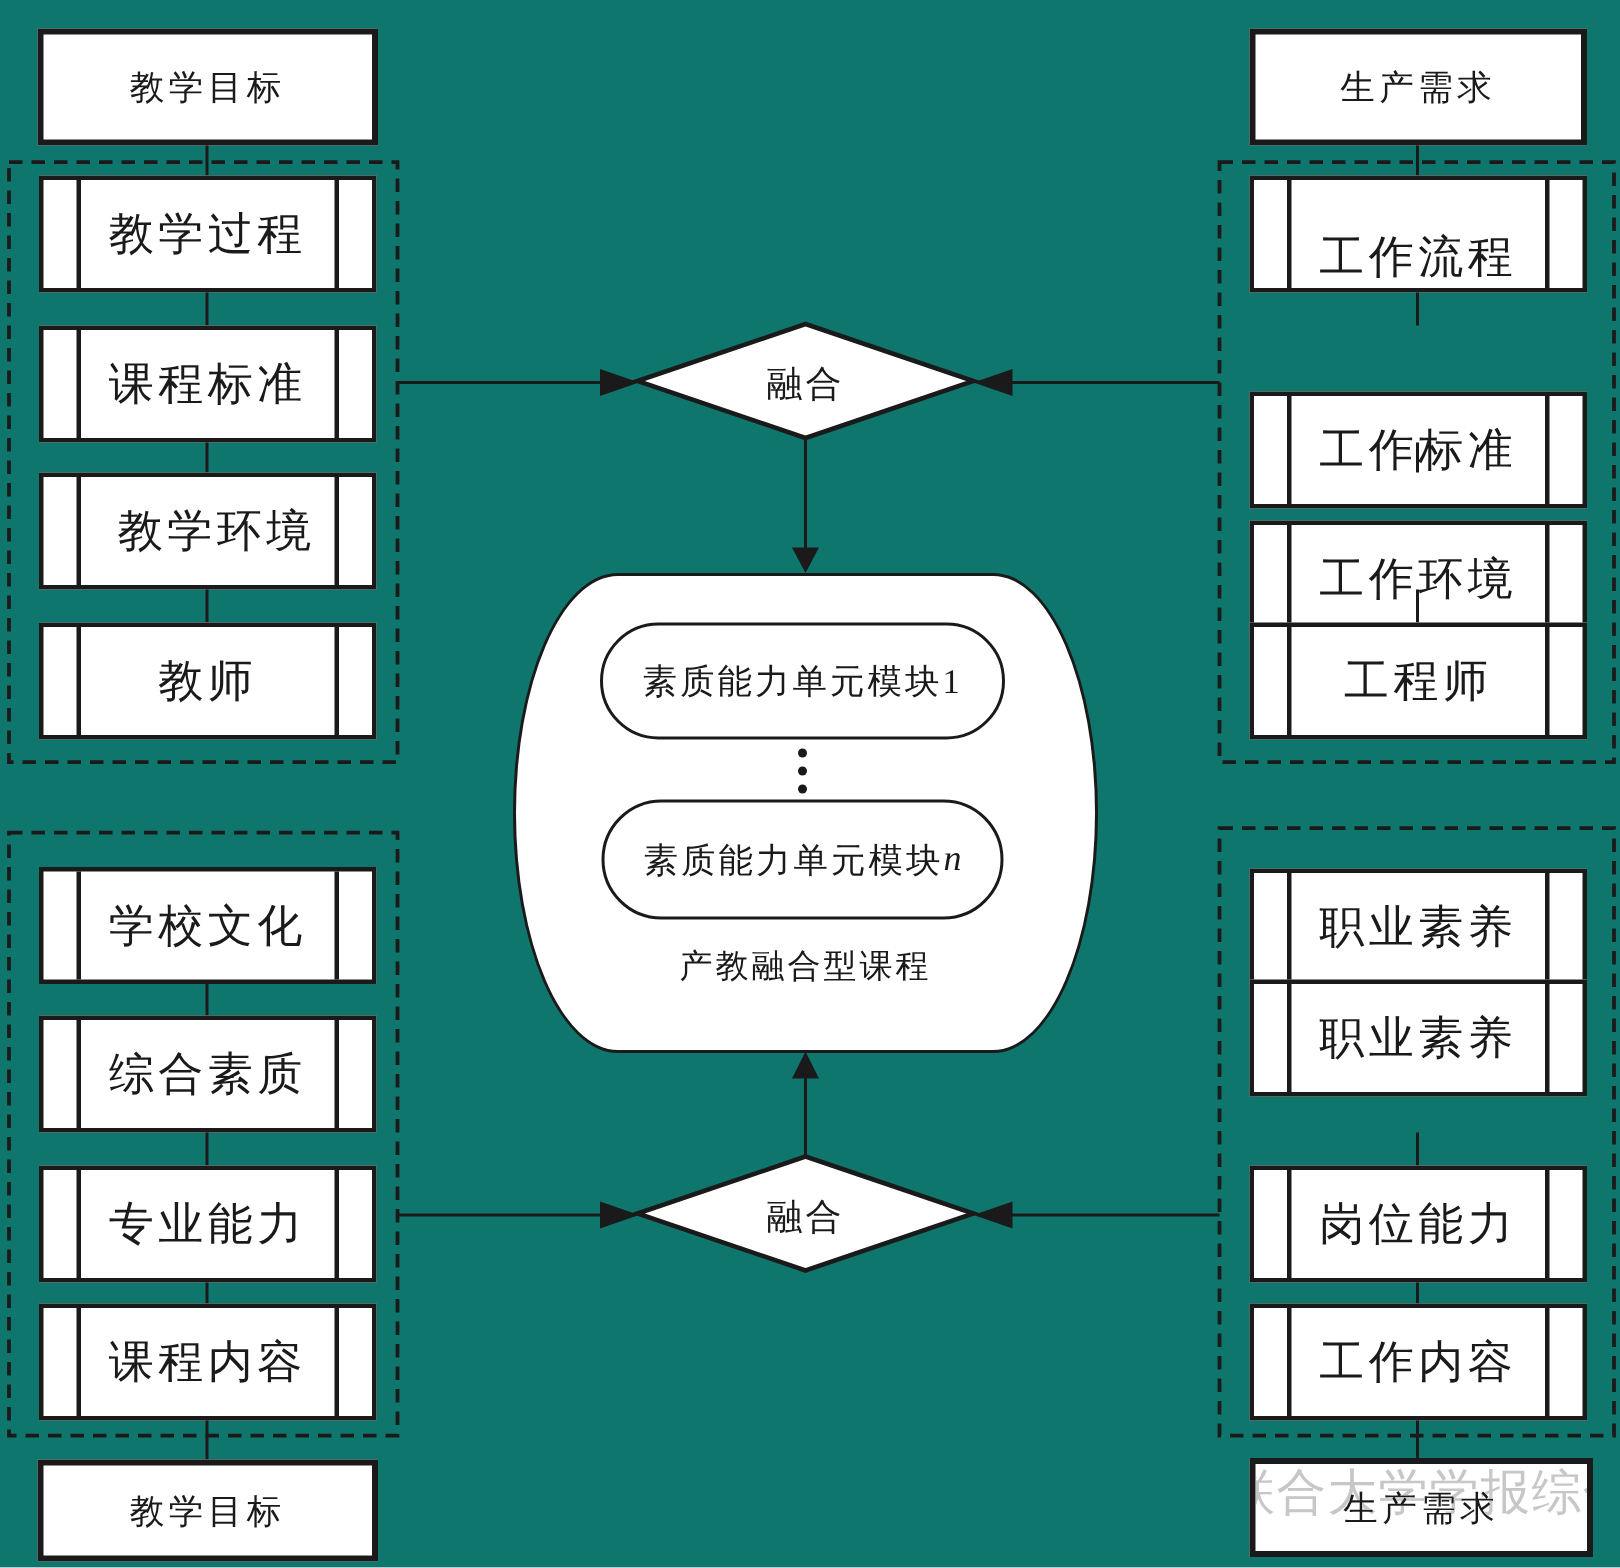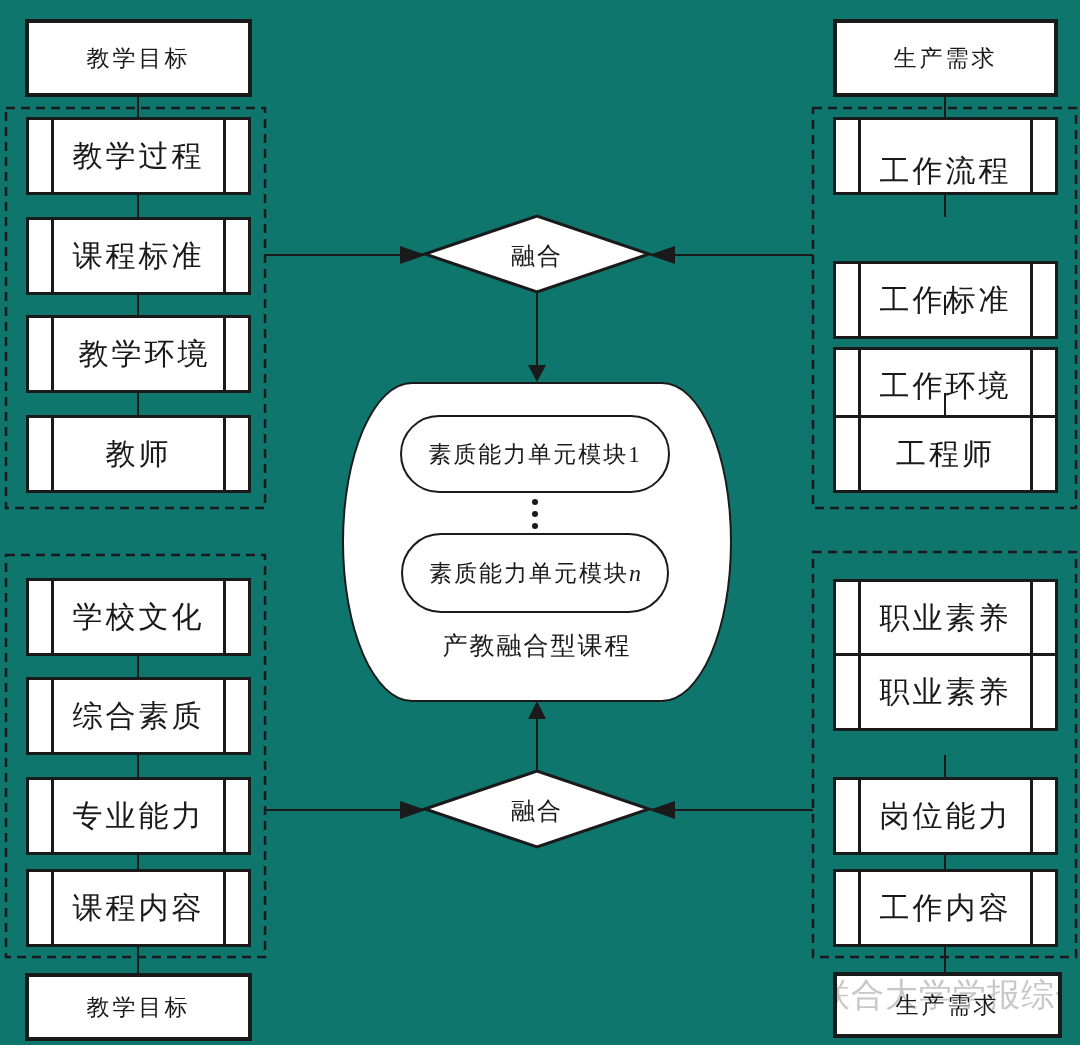--- a/index.html
+++ b/index.html
@@ -33,21 +33,21 @@
   .pill {
     position:absolute; box-sizing:border-box; border:2.5px solid #1a1a1a; background:#ffffff;
     border-radius:40px; display:flex; align-items:center; justify-content:center;
     font-size:23px; letter-spacing:2px; z-index:3; white-space:nowrap;
   }
   .pill .var { font-style:italic; font-size:24px; letter-spacing:0; }
   .dotcol { position:absolute; left:532px; top:499px; width:6px; z-index:3; }
   .dot { width:6px; height:6px; border-radius:50%; background:#1a1a1a; margin-bottom:6px; }
   .course-label {
     position:absolute; left:407px; top:629px; width:260px; text-align:center;
-    font-size:25px; letter-spacing:2px; z-index:3; white-space:nowrap;
+    font-size:22px; letter-spacing:2px; z-index:3; white-space:nowrap;
   }
   .diamond-label {
     position:absolute; width:120px; text-align:center; font-size:24px; letter-spacing:2px;
     z-index:3; white-space:nowrap;
   }
   .watermark {
     position:absolute; left:694px; top:972px; display:flex; align-items:center; gap:5px;
     z-index:9; mix-blend-mode:darken; pointer-events:none;
   }
   .watermark .wm-text {

